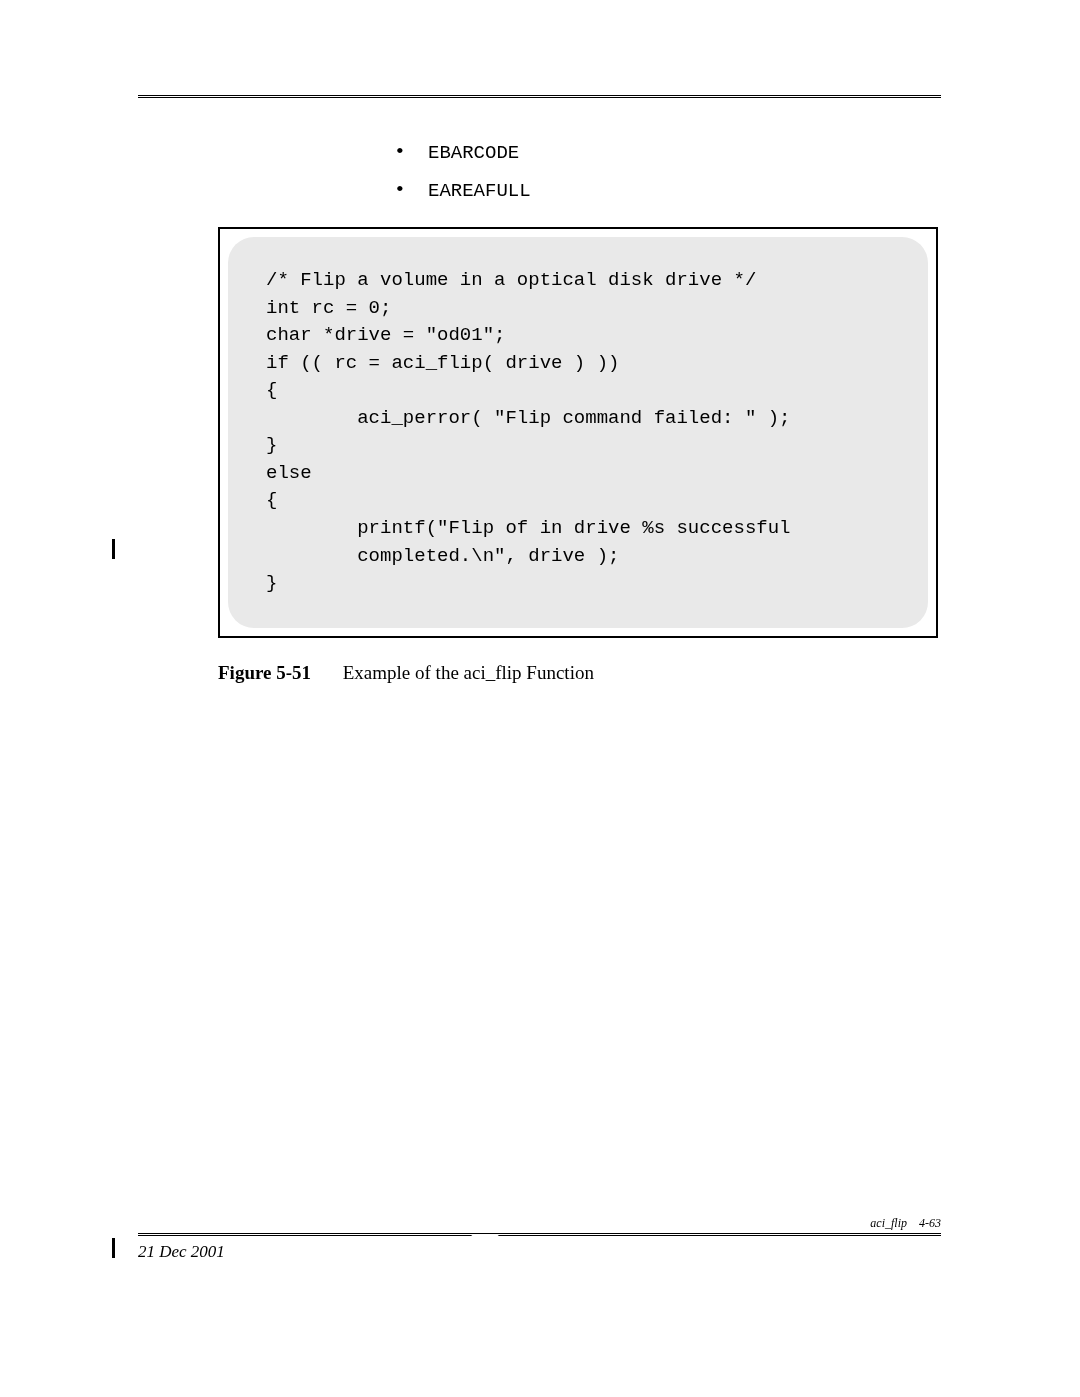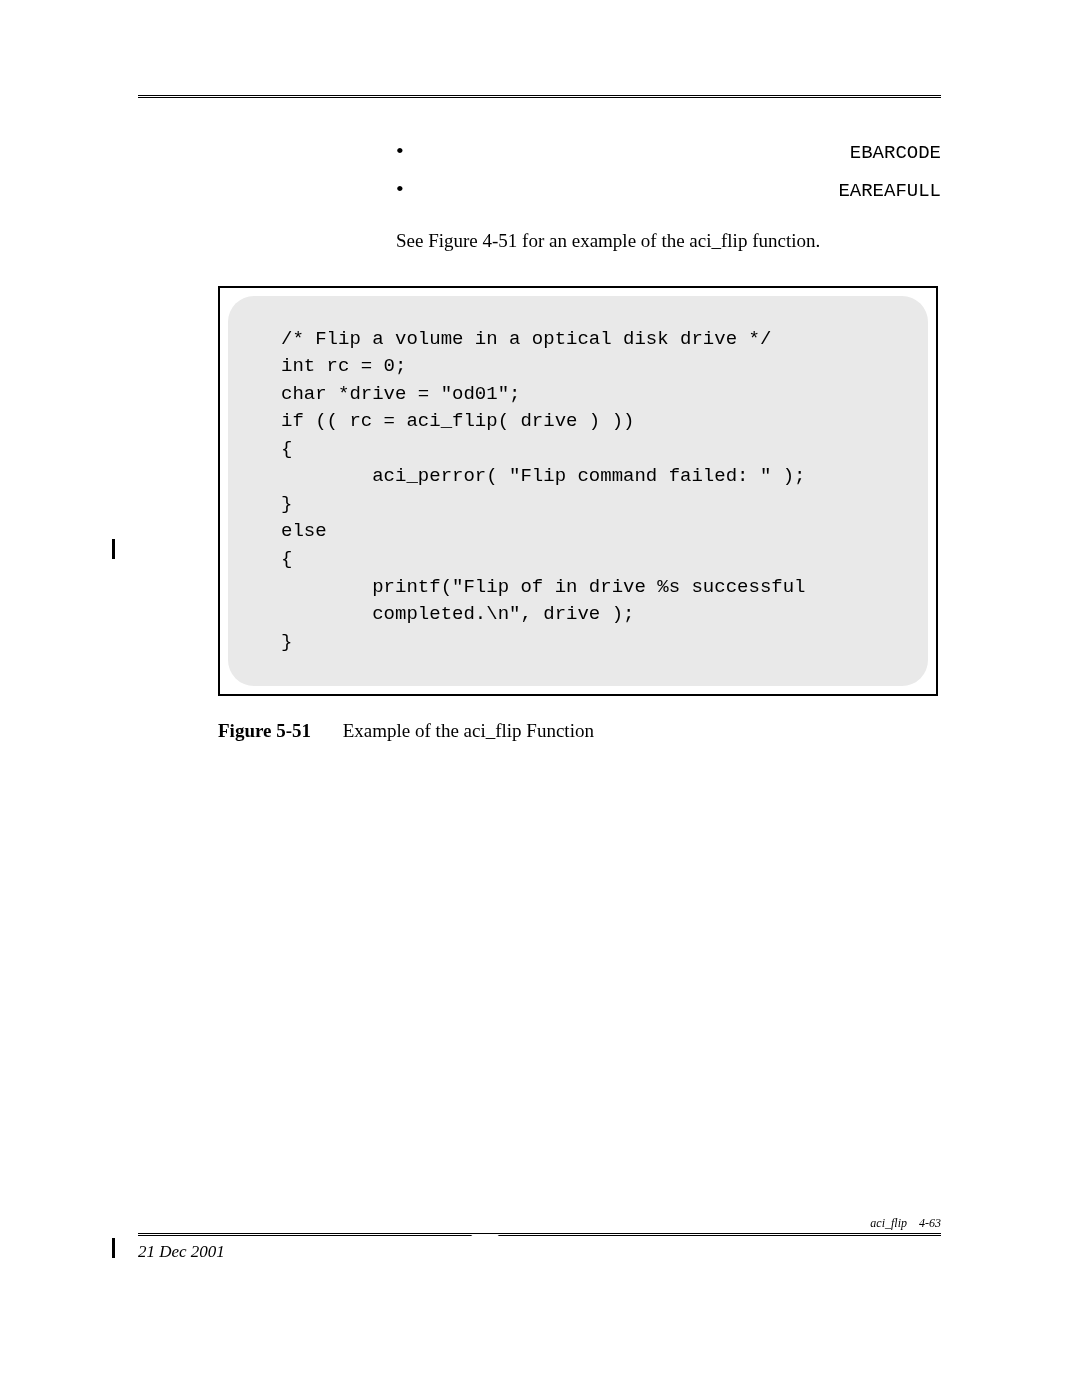--- a/index.html
+++ b/index.html
@@ -31,21 +31,20 @@
     margin: 0 0 22px 258px;
     padding: 0;
     list-style: none;
   }
   .bullet-list li {
     position: relative;
     padding-left: 32px;
     margin: 0 0 8px 0;
     font-size: 19px;
     line-height: 1.45;
-    text-align: right;
   }
   .bullet-list li::before {
     content: "•";
     position: absolute;
     left: 0;
     top: 0;
     font-size: 22px;
     line-height: 1.2;
   }
   .mono {
@@ -59,21 +58,21 @@
   .code-frame {
     margin-left: 80px;
     width: 720px;
     border: 2px solid #000;
     padding: 8px;
     box-sizing: border-box;
   }
   .code-box {
     background: #e9e9e9;
     border-radius: 26px;
-    padding: 30px 30px 30px 53px;
+    padding: 30px 30px 30px 38px;
     font-family: "Courier New", Courier, monospace;
     font-size: 19px;
     line-height: 1.45;
     white-space: pre;
   }
   .caption {
     margin: 24px 0 0 80px;
     font-size: 19px;
   }
   .caption .fig-label {
@@ -143,21 +142,20 @@
   <div class="rev-bar-bottom"></div>
 
   <div class="content">
     <div class="top-rule"></div>
 
     <ul class="bullet-list">
       <li><span class="mono">EBARCODE</span></li>
       <li><span class="mono">EAREAFULL</span></li>
     </ul>
 
-    <p class="ref-text">See Figure 4-51 for an example of the aci_flip function.</p>
 
     <div class="code-frame">
       <div class="code-box">/* Flip a volume in a optical disk drive */
 int rc = 0;
 char *drive = "od01";
 if (( rc = aci_flip( drive ) ))
 {
         aci_perror( "Flip command failed: " );
 }
 else

